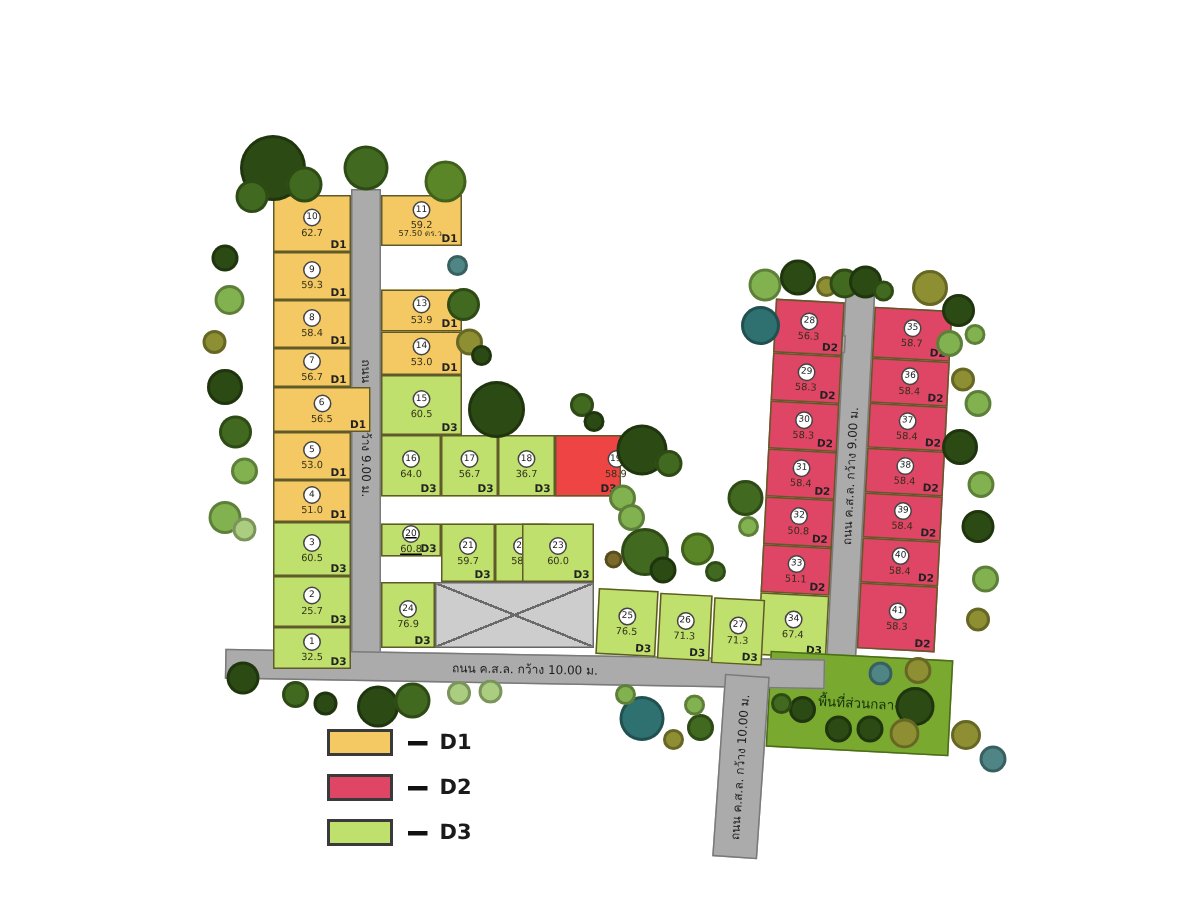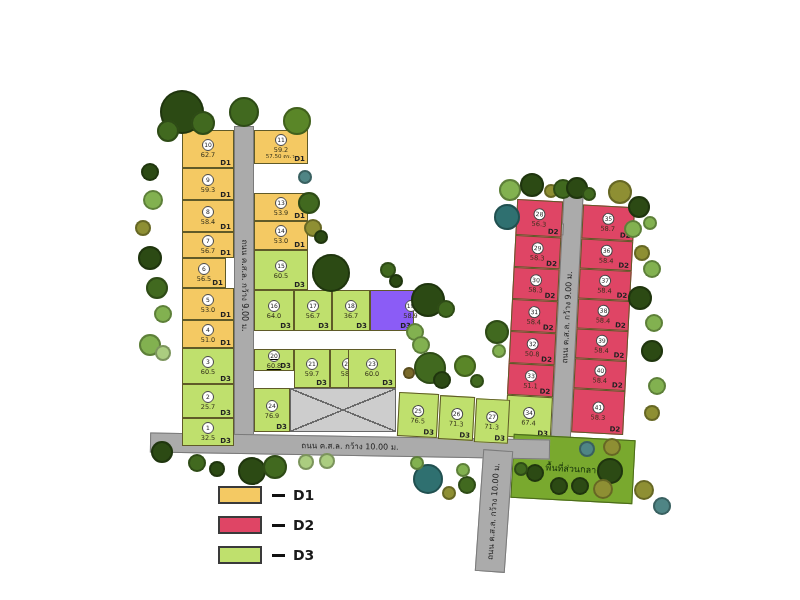--- a/index.html
+++ b/index.html
@@ -181,21 +181,21 @@
     <div class="plot" style="left: 182px; top: 200px; width: 52px; height: 32px; background: rgb(244, 201, 99);">
       <span class="pnum">8</span>
       <span class="parea">58.4</span>
       <span class="pzone">D1</span>
     </div>
     <div class="plot" style="left: 182px; top: 232px; width: 52px; height: 26px; background: rgb(244, 201, 99);">
       <span class="pnum">7</span>
       <span class="parea">56.7</span>
       <span class="pzone">D1</span>
     </div>
-    <div class="plot" style="left: 182px; top: 258px; width: 44px; height: 30px; background: rgb(244, 201, 99);">
+    <div class="plot" style="left: 182px; top: 258px; width: 65px; height: 30px; background: rgb(244, 201, 99);">
       <span class="pnum">6</span>
       <span class="parea">56.5</span>
       <span class="pzone">D1</span>
     </div>
     <div class="plot" style="left: 182px; top: 288px; width: 52px; height: 32px; background: rgb(244, 201, 99);">
       <span class="pnum">5</span>
       <span class="parea">53.0</span>
       <span class="pzone">D1</span>
     </div>
     <div class="plot" style="left: 182px; top: 320px; width: 52px; height: 28px; background: rgb(244, 201, 99);">
@@ -252,21 +252,21 @@
     <div class="plot" style="left: 294px; top: 290px; width: 38px; height: 41px; background: rgb(191, 224, 109);">
       <span class="pnum">17</span>
       <span class="parea">56.7</span>
       <span class="pzone">D3</span>
     </div>
     <div class="plot" style="left: 332px; top: 290px; width: 38px; height: 41px; background: rgb(191, 224, 109);">
       <span class="pnum">18</span>
       <span class="parea">36.7</span>
       <span class="pzone">D3</span>
     </div>
-    <div class="plot" style="left: 370px; top: 290px; width: 44px; height: 41px; background: #8b5cf6; padding-left: 37px;">
+    <div class="plot" style="left: 370px; top: 290px; width: 44px; height: 41px; background: #ef4444; padding-left: 37px;">
       <span class="pnum">19</span>
       <span class="parea">58.9</span>
       <span class="pzone">D3</span>
     </div>
     <div class="plot" style="left: 254px; top: 349px; width: 40px; height: 22px; background: rgb(191, 224, 109); text-decoration: underline;">
       <span class="pnum">20</span>
       <span class="parea">60.8</span>
       <span class="pzone">D3</span>
     </div>
     <div class="plot" style="left: 294px; top: 349px; width: 36px; height: 39px; background: rgb(191, 224, 109);">

